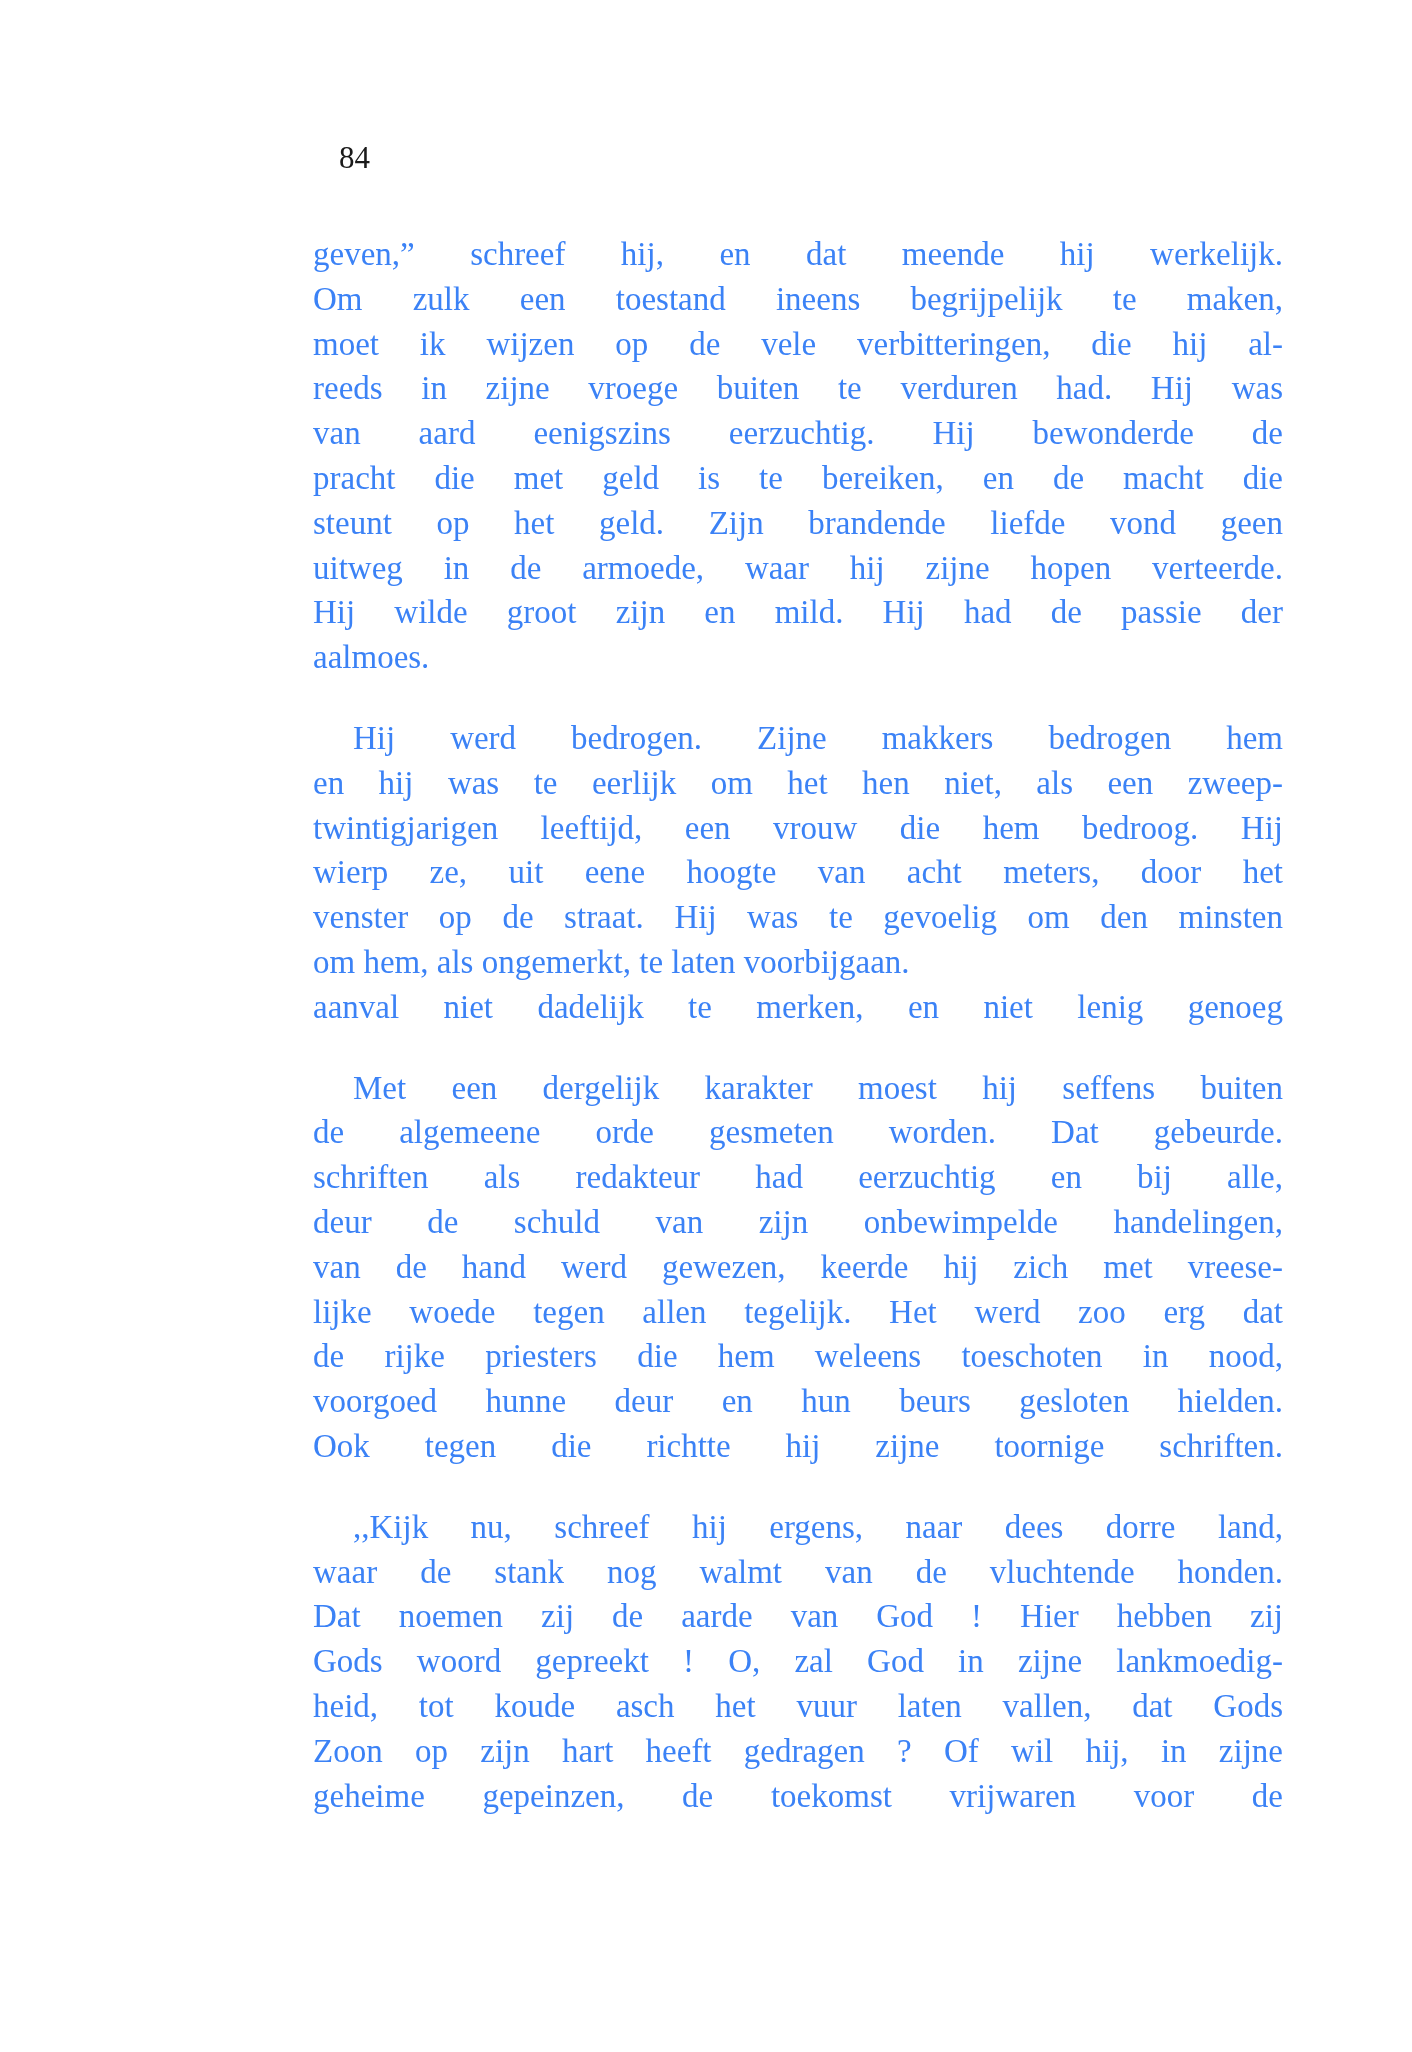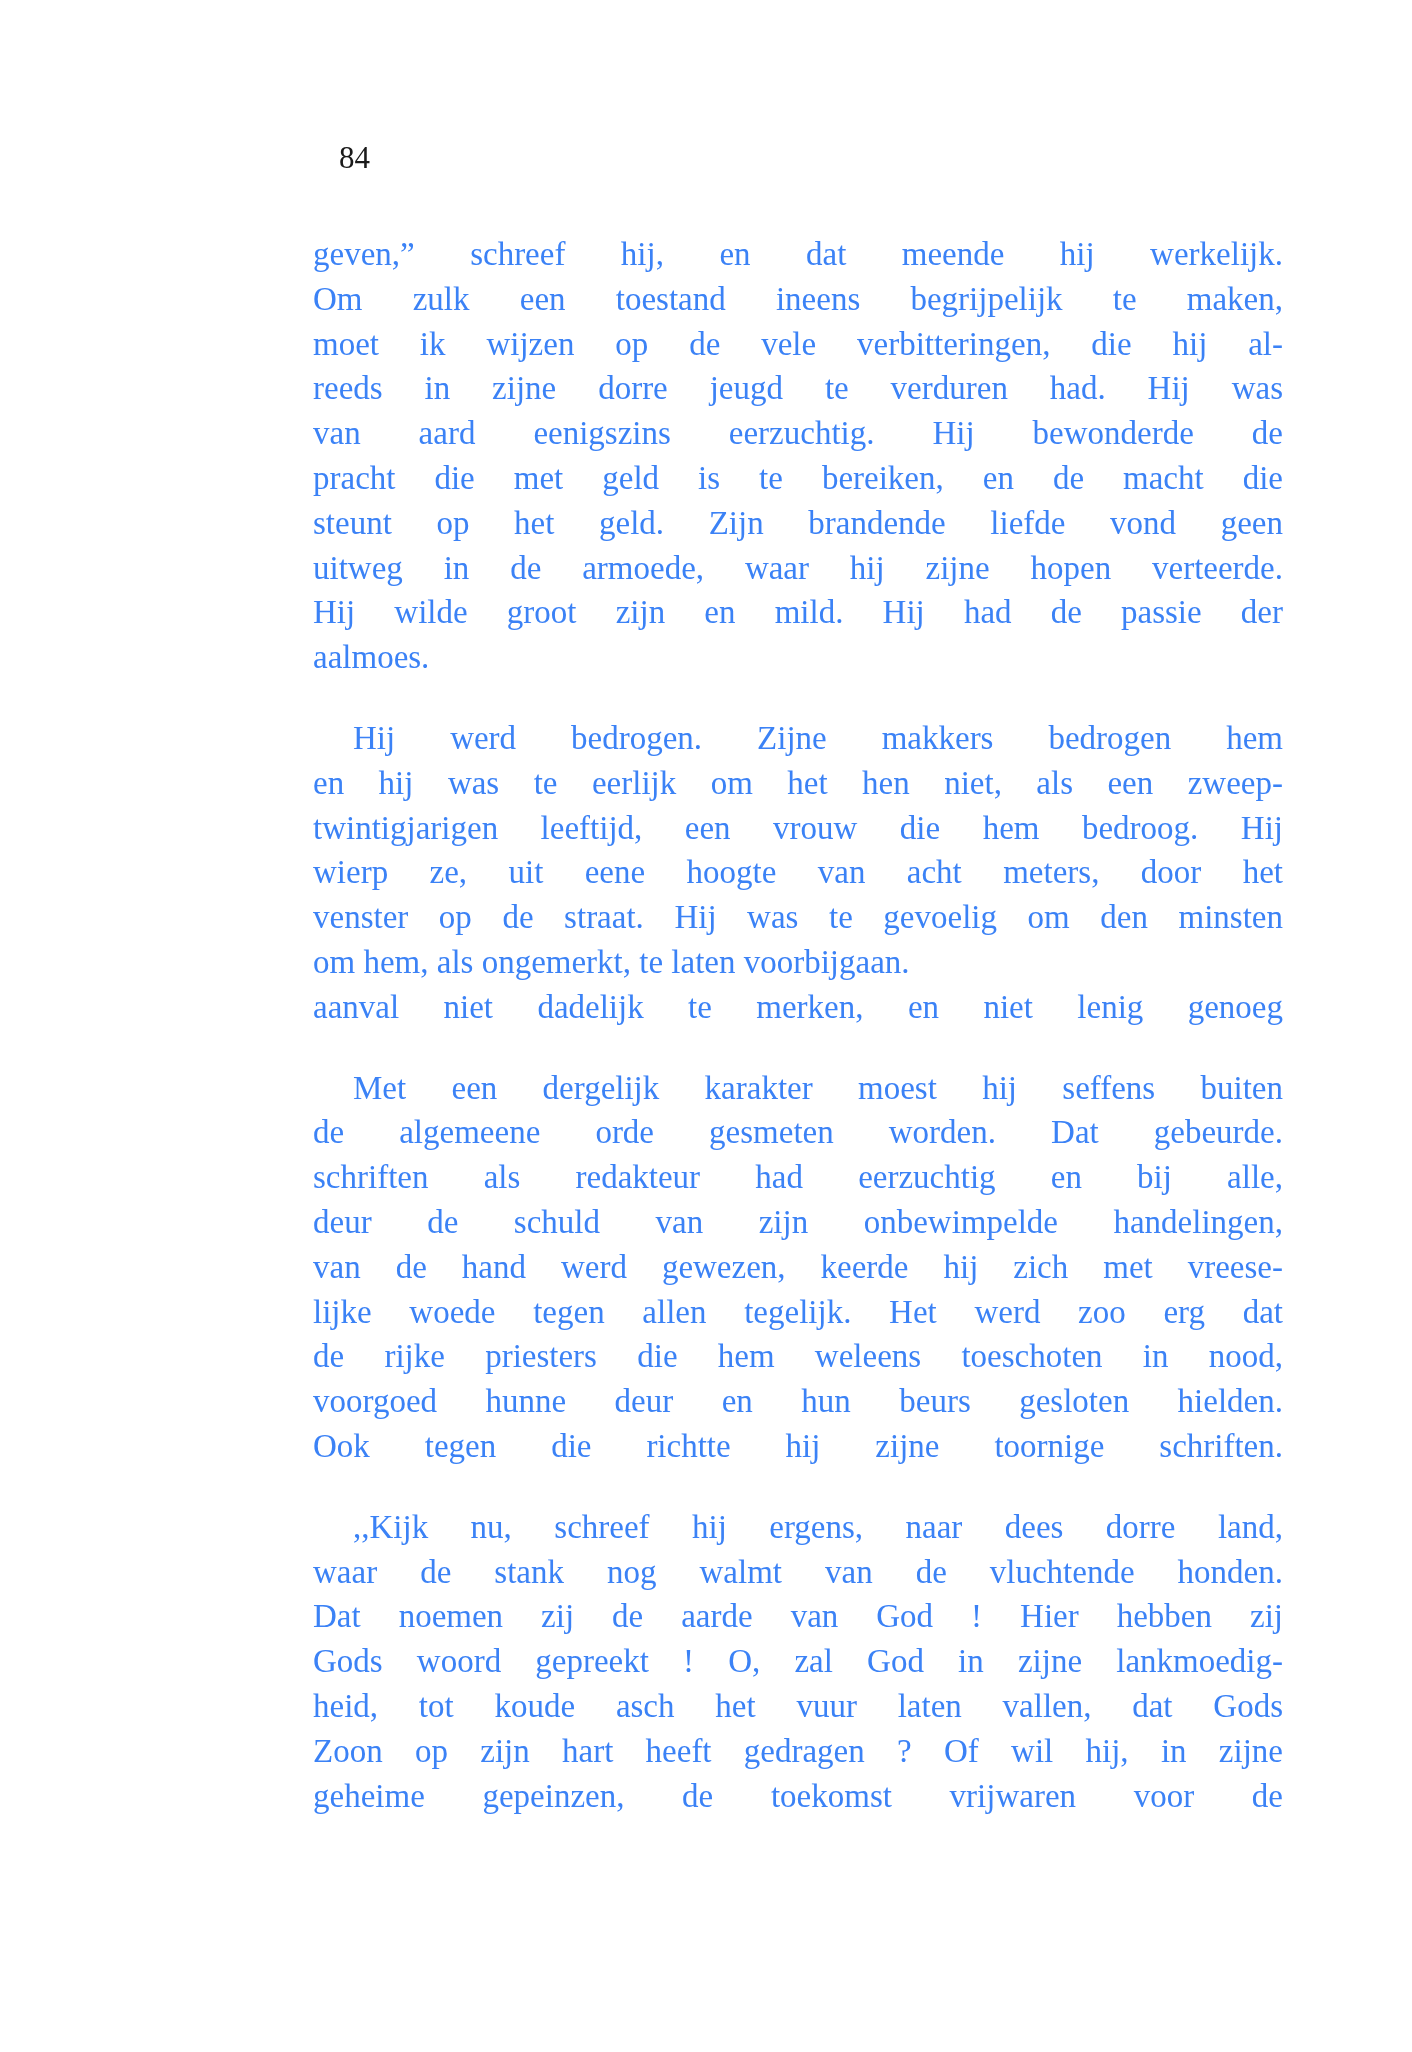--- a/index.html
+++ b/index.html
@@ -27,21 +27,21 @@
 
 <div class="page">
   <div class="page-number">84</div>
 
   <div class="text-block">
 
     <div>
       <span class="line">geven,” schreef hij, en dat meende hij werkelijk.</span>
       <span class="line">Om zulk een toestand ineens begrijpelijk te maken,</span>
       <span class="line">moet ik wijzen op de vele verbitteringen, die hij al-</span>
-      <span class="line">reeds in zijne dorre jeugd te verduren had. Hij was</span>
+      <span class="line">reeds in zijne vroege buiten te verduren had. Hij was</span>
       <span class="line">van aard eenigszins eerzuchtig. Hij bewonderde de</span>
       <span class="line">pracht die met geld is te bereiken, en de macht die</span>
       <span class="line">steunt op het geld. Zijn brandende liefde vond geen</span>
       <span class="line">uitweg in de armoede, waar hij zijne hopen verteerde.</span>
       <span class="line">Hij wilde groot zijn en mild. Hij had de passie der</span>
       <span class="line last">aalmoes.</span>
     </div>
 
     <div>
       <span class="line indent">Hij werd bedrogen. Zijne makkers bedrogen hem</span>

